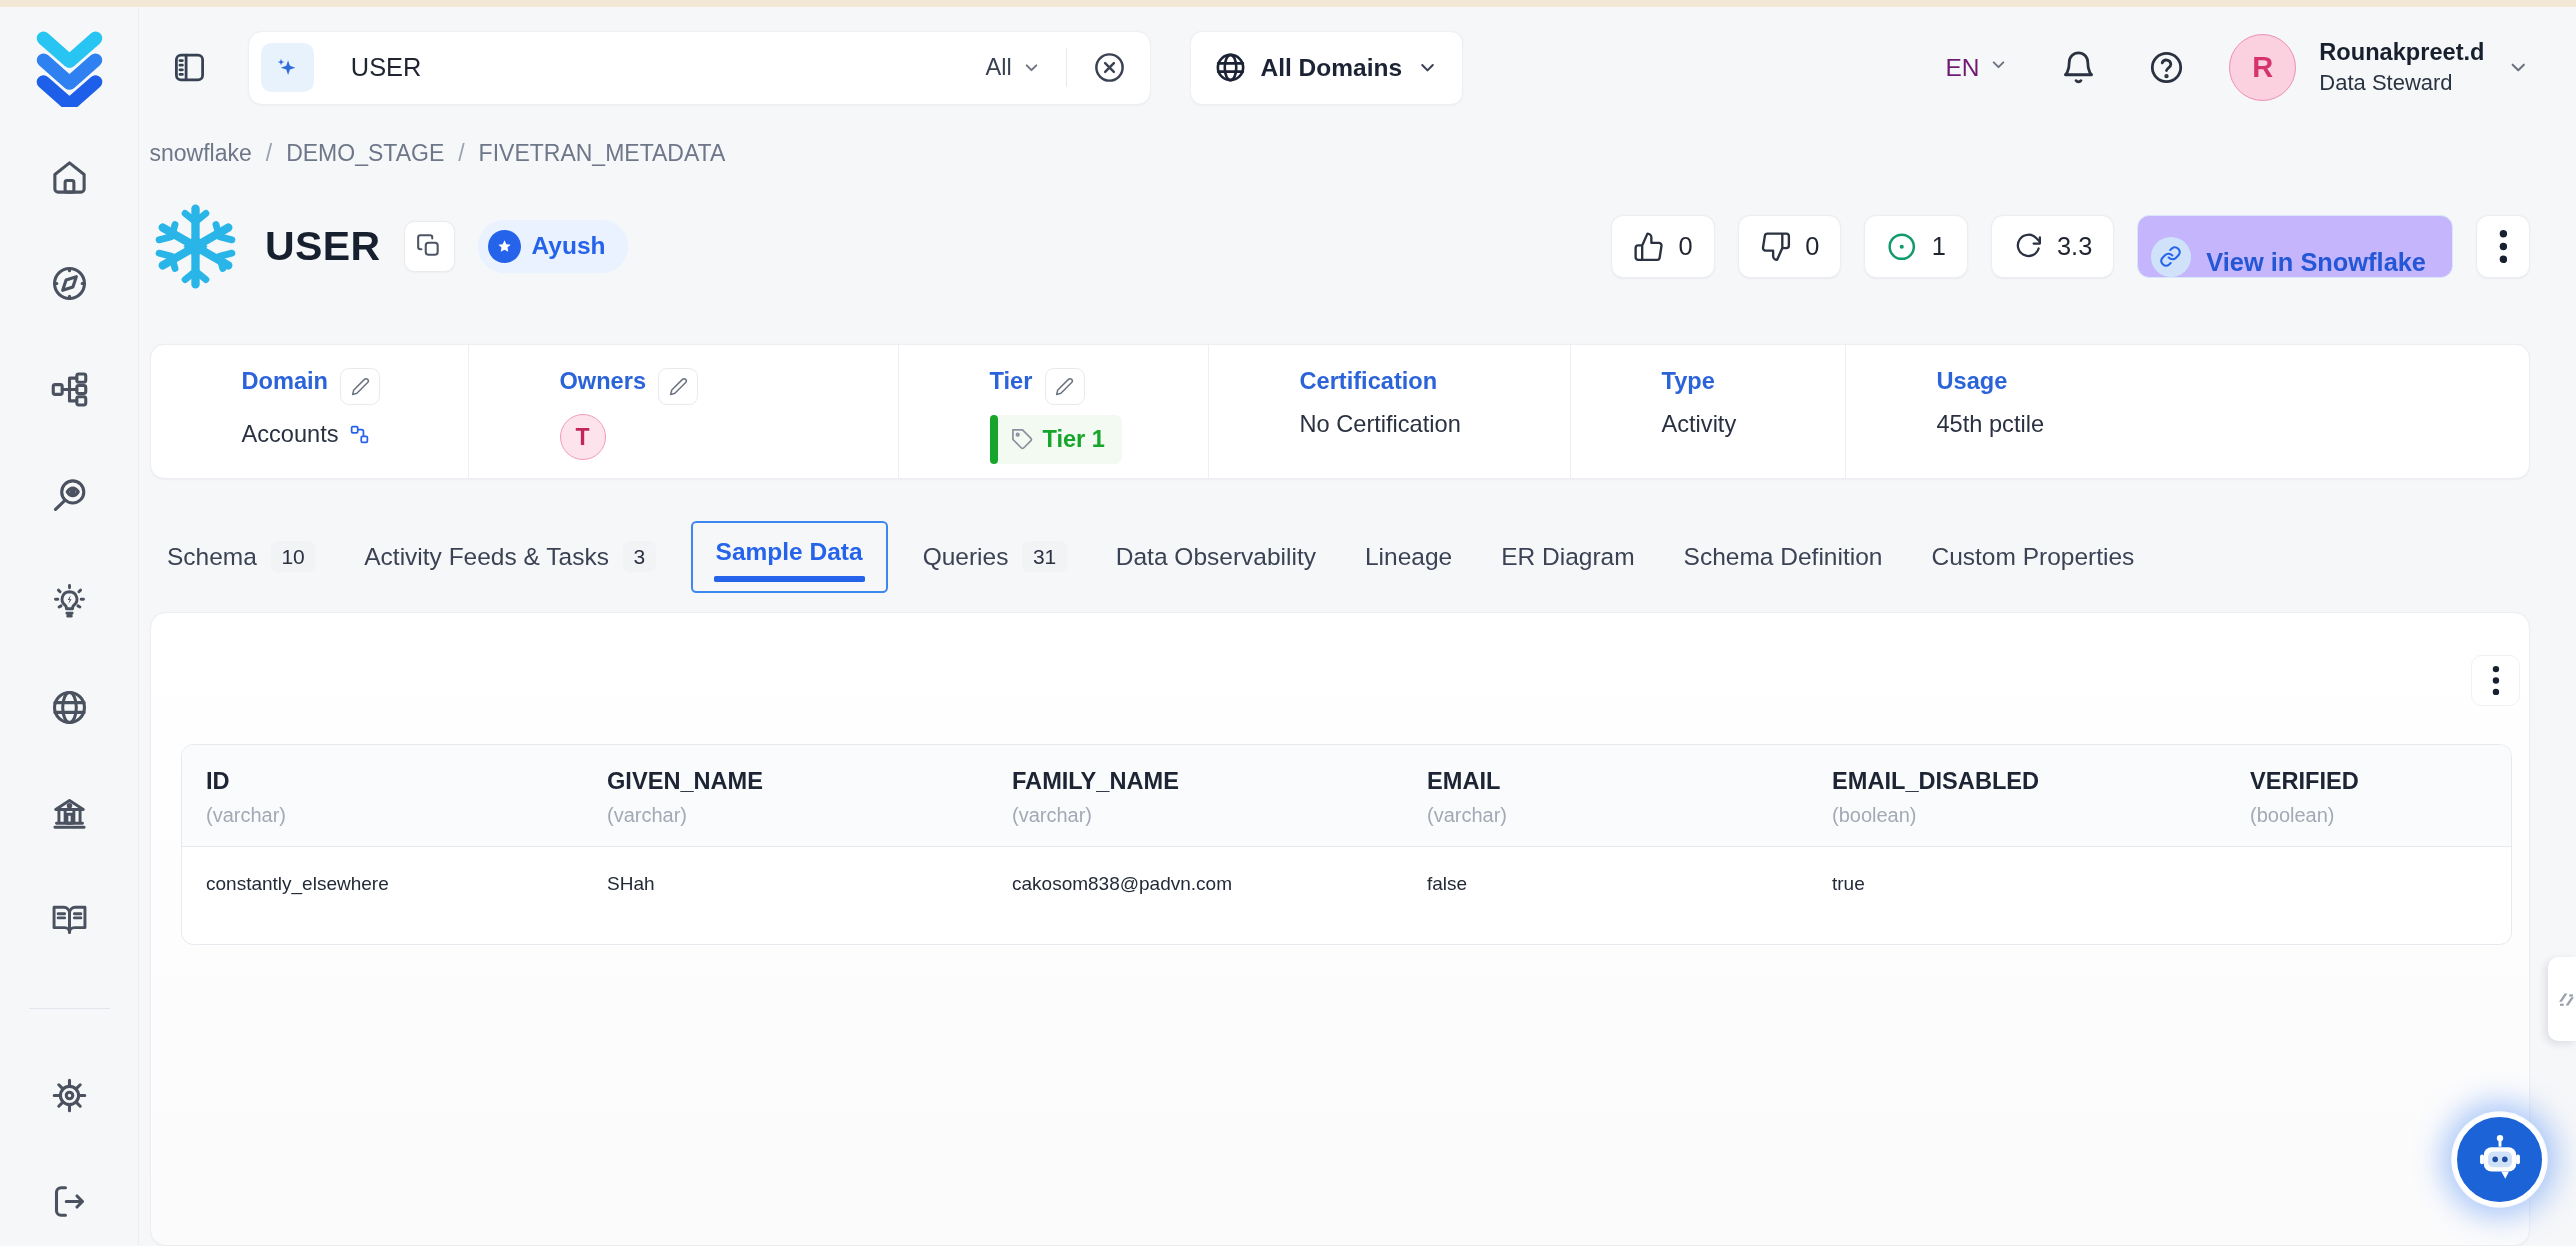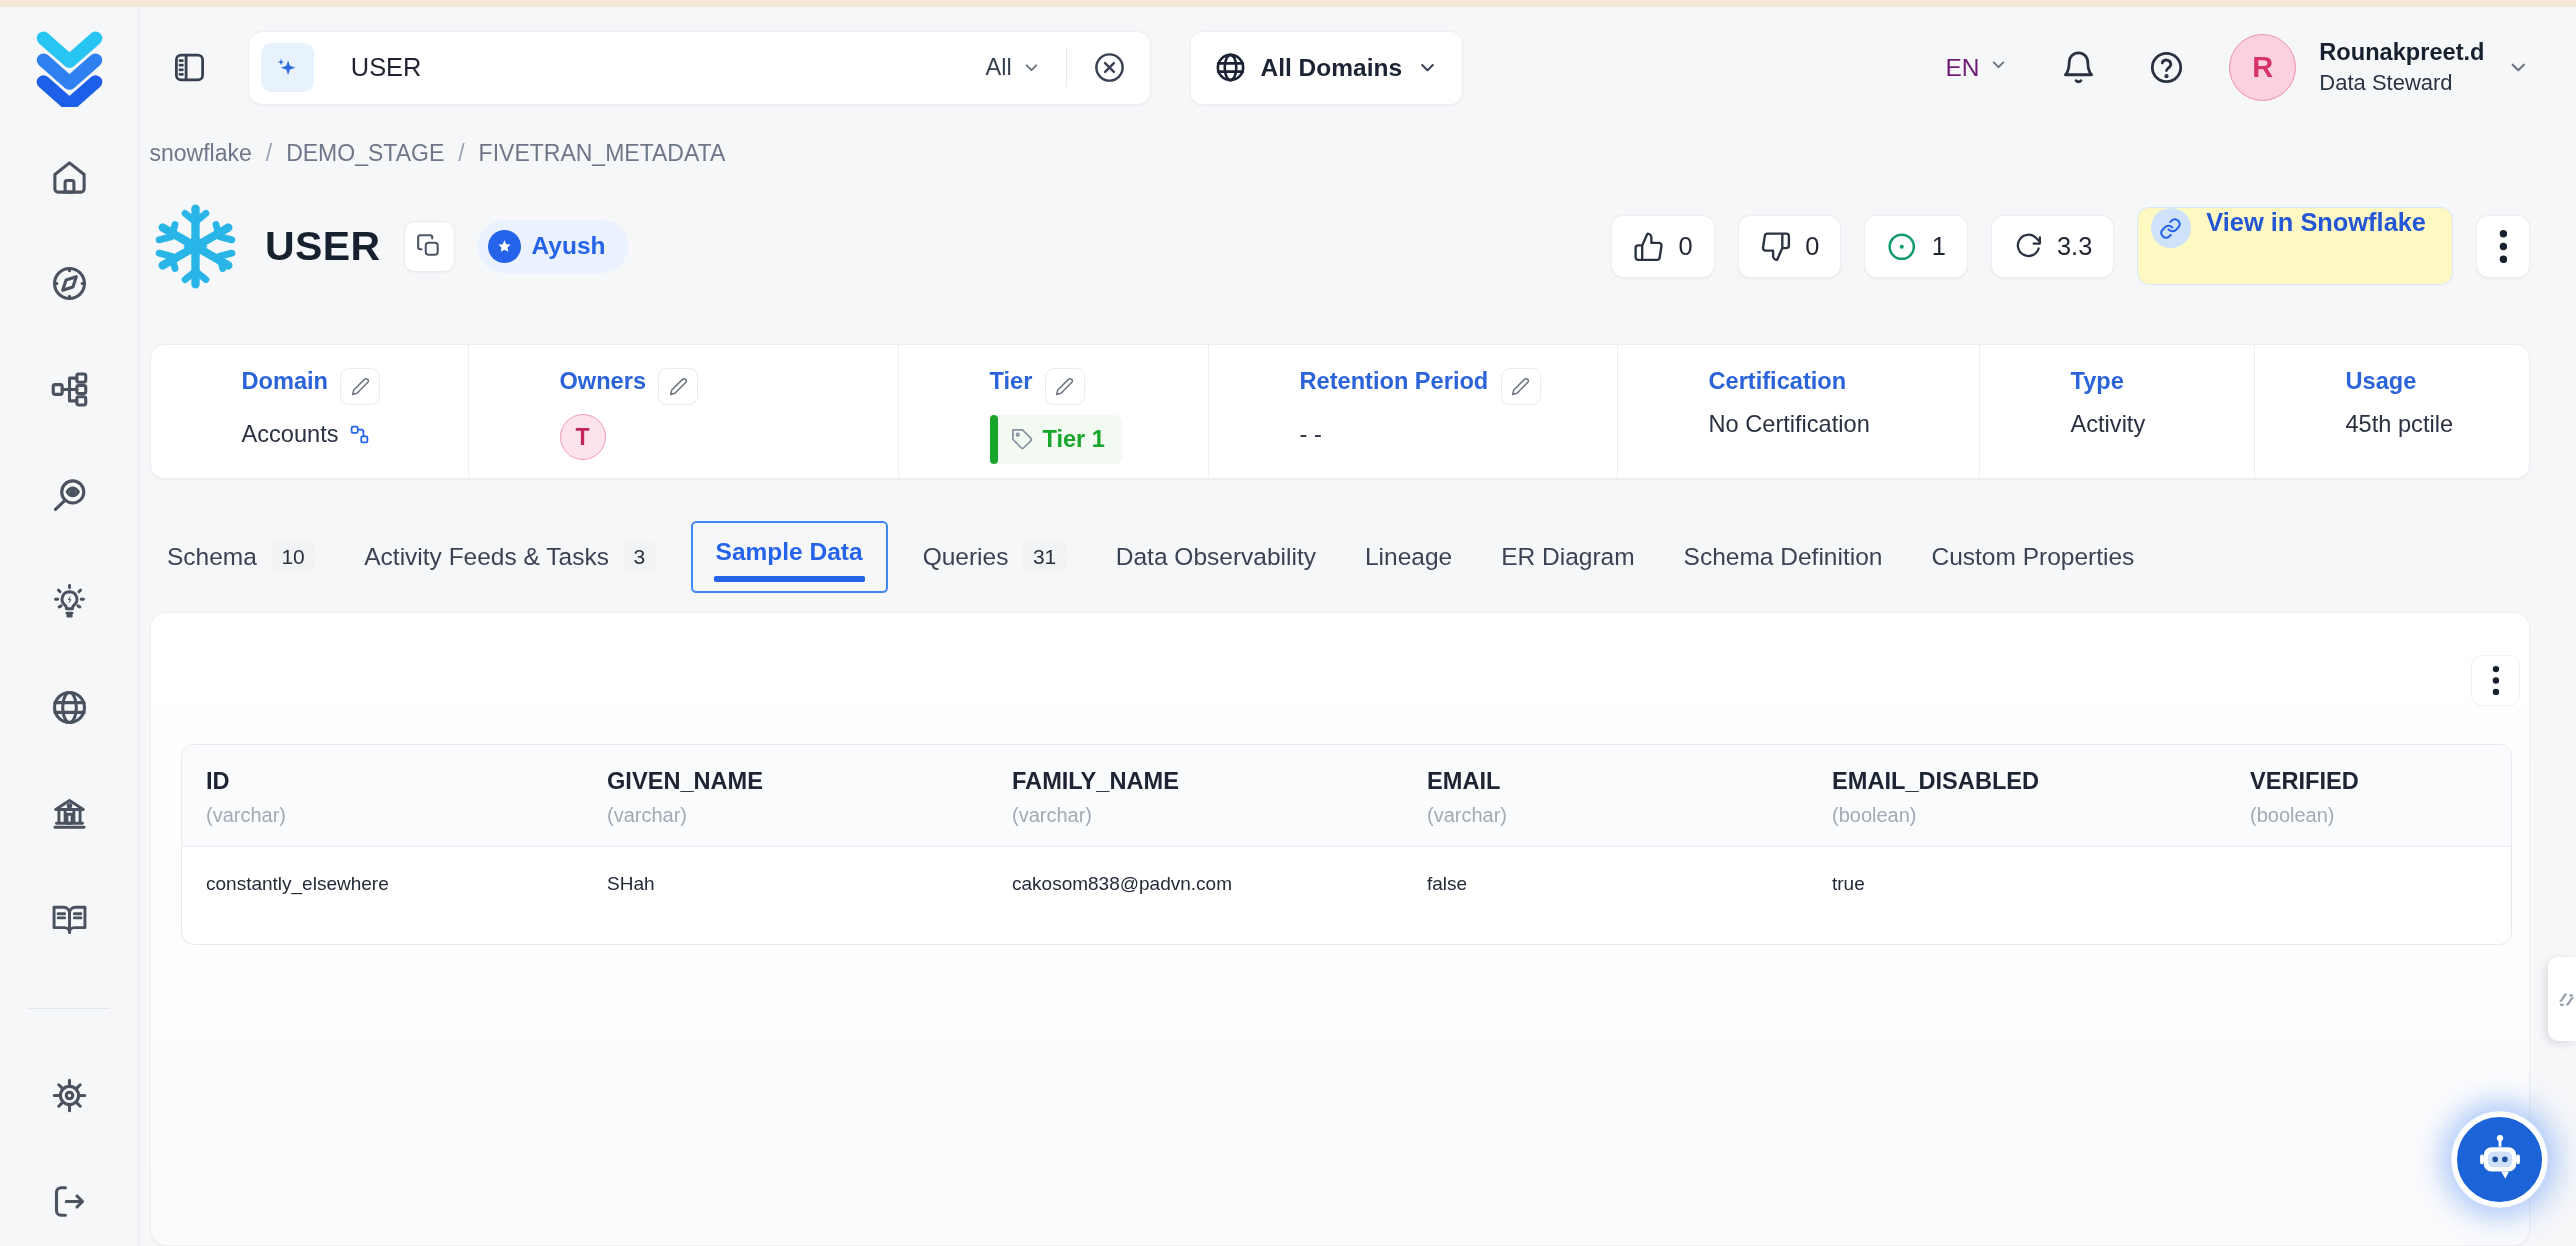--- a/index.html
+++ b/index.html
@@ -52,22 +52,22 @@
   .copy-btn{margin-left:23px;width:51px;height:51px;background:#fff;border:0.9px solid #e9ebef;border-radius:10.5px;
     display:flex;align-items:center;justify-content:center;cursor:pointer;color:#4b5563;box-shadow:0 0.9px 1.8px rgba(16,24,40,.04)}
   .follow-pill{margin-left:23px;height:53px;border-radius:26px;background:#e9f2fe;display:flex;align-items:center;gap:10.5px;
     padding:0 23px 0 10.5px;cursor:pointer;border:none}
   .follow-star{width:33px;height:33px;border-radius:50%;background:#2563eb;display:flex;align-items:center;justify-content:center}
   .follow-label{color:#2563eb;font-size:24.5px;font-weight:bold}
 
   .entity-right{margin-left:auto;display:flex;align-items:center;gap:23px}
   .stat-card{height:63px;padding:0 21px;background:#fff;border:0.9px solid #edeef2;border-radius:12.3px;
     box-shadow:0 0.9px 1.8px rgba(16,24,40,.05);display:flex;align-items:center;gap:14px;cursor:pointer;font-size:25.4px;color:#1f2430}
-  .view-btn{height:78px;padding:0 26px 0 12.3px;background:#fef9c3;border:0.9px solid #d9e7fa;border-radius:12.3px;
-    display:flex;align-items:flex-start;gap:15.8px;cursor:pointer}
+  .view-btn{height:63px;padding:0 26px 0 12.3px;background:#c4b5fd;border:0.9px solid #d9e7fa;border-radius:12.3px;
+    display:flex;align-items:flex-end;gap:15.8px;cursor:pointer}
   .view-icon-wrap{width:40px;height:40px;border-radius:50%;background:#cfe2fa;display:flex;align-items:center;justify-content:center}
   .view-label{color:#2457d6;font-size:25.4px;font-weight:bold}
   .kebab-card{width:54px;height:63px;background:#fff;border:0.9px solid #edeef2;border-radius:12.3px;
     box-shadow:0 0.9px 1.8px rgba(16,24,40,.05);display:flex;align-items:center;justify-content:center;cursor:pointer}
 
   
   .meta-card{margin-top:47px;height:138px;background:#fff;border:0.9px solid #edeef2;border-radius:14px;
     box-shadow:0 0.9px 1.8px rgba(16,24,40,.04);display:flex;box-sizing:border-box}
   .meta-col{box-sizing:border-box;padding:23px 0 0 91px;border-right:0.9px solid #eceff3}
   .meta-col:last-child{border-right:none}
@@ -413,33 +413,20 @@
             <span class="tier-bar"></span>
             <span class="tier-body">
               <svg width="23" height="23" viewBox="0 0 24 24" fill="none" stroke="#8a91a0" stroke-width="1.8" stroke-linejoin="round">
                 <path d="M20.6 13.4l-7.2 7.2a2 2 0 0 1-2.8 0L2 12V2h10l8.6 8.6a2 2 0 0 1 0 2.8z"></path>
                   <circle cx="7" cy="7" r="1.3"></circle>
               </svg>
               <span class="tier-text">Tier 1</span>
             </span>
           </div>
         </div>
-        <div class="meta-col" style="width:409px">
-          <div class="meta-label-row">
-            <span class="meta-label">Retention Period</span>
-            <button class="edit-btn">
-              <svg width="19" height="19" viewBox="0 0 24 24" fill="none" stroke="#6b7280" stroke-width="1.9" stroke-linecap="round" stroke-linejoin="round">
-                  <path d="M17 3a2.8 2.8 0 1 1 4 4L7.5 20.5 2 22l1.5-5.5z"></path>
-                </svg>
-            </button>
-          </div>
-          <div class="meta-value">
-              <span>- -</span>
-            </div>
-        </div>
         <div class="meta-col" style="width:362px">
           <div class="meta-label-row">
               <span class="meta-label">Certification</span>
             </div>
           <div class="meta-value">
               <span>No Certification</span>
             </div>
         </div>
         <div class="meta-col" style="width:275px">
           <div class="meta-label-row">

